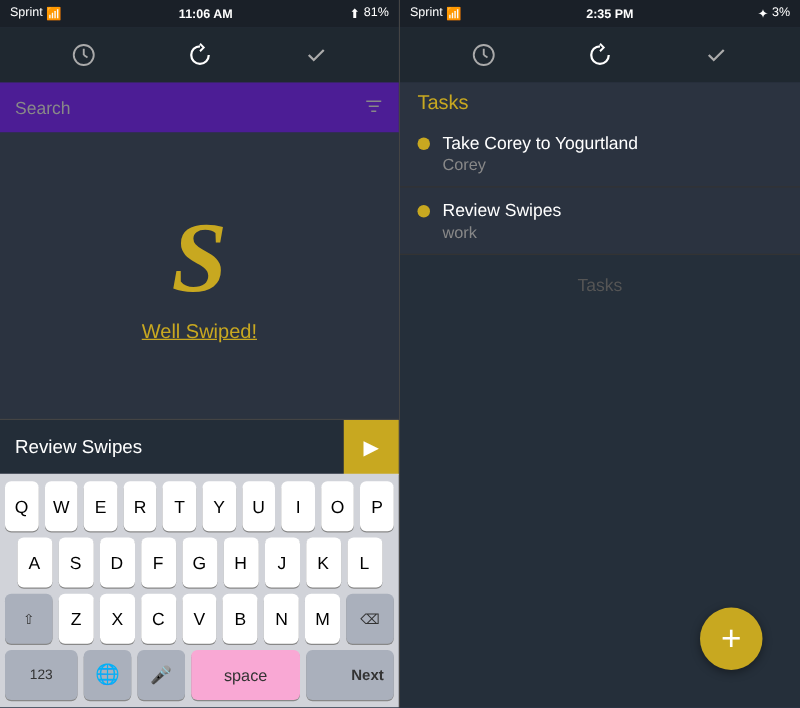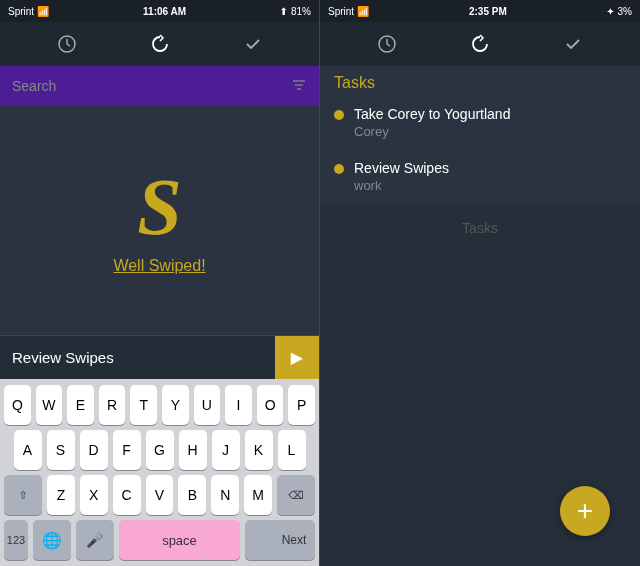--- a/index.html
+++ b/index.html
@@ -182,25 +182,25 @@
       border-radius: 5px;
       height: 40px;
       display: flex;
       align-items: center;
       justify-content: center;
       font-size: 11px;
       color: #333;
       cursor: pointer;
       box-shadow: 0 1px 0 #888;
     }
-    .kb-123 { width: 24px; }
+    .kb-123 { width: 58px; }
     .kb-globe { width: 38px; font-size: 16px; }
     .kb-mic { width: 38px; font-size: 14px; }
     .kb-space { flex: 1; max-width: 140px; font-size: 13px; background: #f9a8d4; }
-    .kb-next { width: 70px; font-size: 12px; font-weight: 400; padding-left: 28px; }
+    .kb-next { width: 70px; font-size: 12px; font-weight: 700; padding-left: 28px; }
 
     
     .phone-right {
       width: 320px;
       height: 566px;
       background: #2b3340;
       display: flex;
       flex-direction: column;
     }
 

